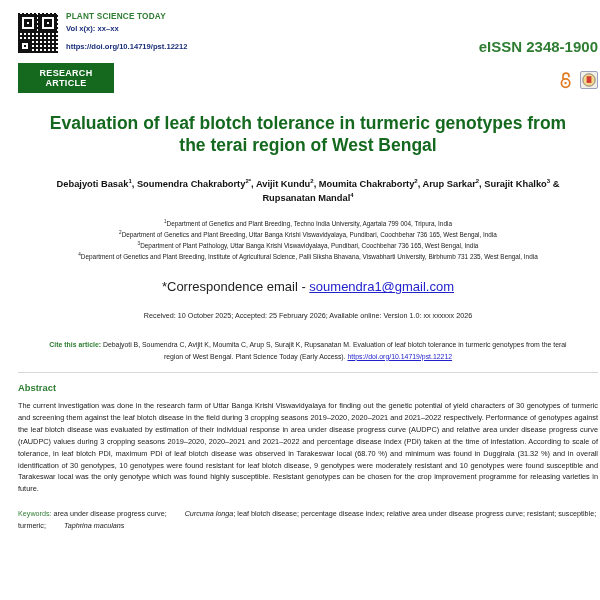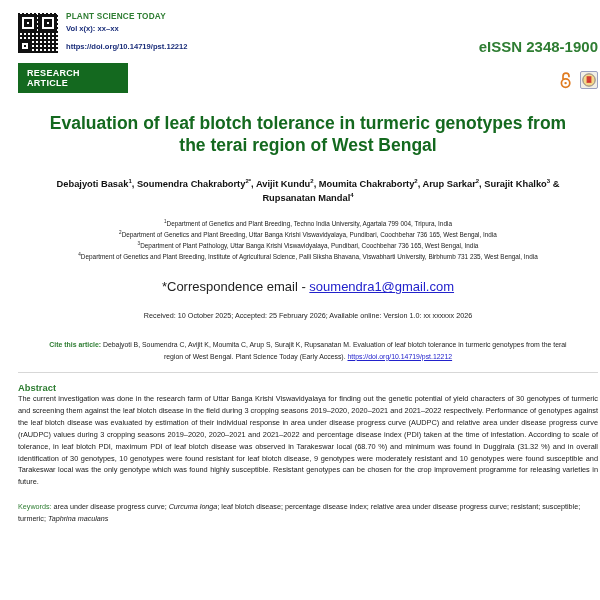--- a/index.html
+++ b/index.html
@@ -85,22 +85,22 @@
   }
   .article-type {
     margin-top: 9px;
     display: inline-block;
     background: #14691f;
     color: #ffffff;
     font-weight: bold;
     font-size: 9px;
     letter-spacing: .3px;
     padding: 5px 9px 5px 9px;
-    width: 110px;
-    text-align: left;
+    width: 96px;
+    text-align: center;
   }
   .masthead-right {
     display: flex;
     flex-direction: column;
     align-items: flex-end;
     padding-top: 28px;
   }
   .eissn {
     color: #2e7d32;
     font-weight: bold;
@@ -195,40 +195,41 @@
   }
 
   
   .abstract-head {
     margin-top: 9px;
     color: #2e7d32;
     font-weight: bold;
     font-size: 9.4px;
   }
   .abstract-body {
+    margin-top: 7px;
     font-size: 7.35px;
     line-height: 1.62;
     text-align: justify;
     color: #1a1a1a;
   }
 
   
   .keywords {
     margin-top: 13px;
     font-size: 7.2px;
     line-height: 1.6;
     text-align: left;
     color: #1a1a1a;
   }
   .keywords .kw-label {
     color: #2e7d32;
     font-weight: normal;
     margin-top: 44px;
   }
-  .keywords i { font-style: italic; }
+  .keywords i { font-style: italic; margin-left: 16px; }
 </style>
 </head>
 <body>
 
 <div class="page">
 
   <div class="masthead">
 
     <div class="masthead-left">
       <div class="brand-row">

